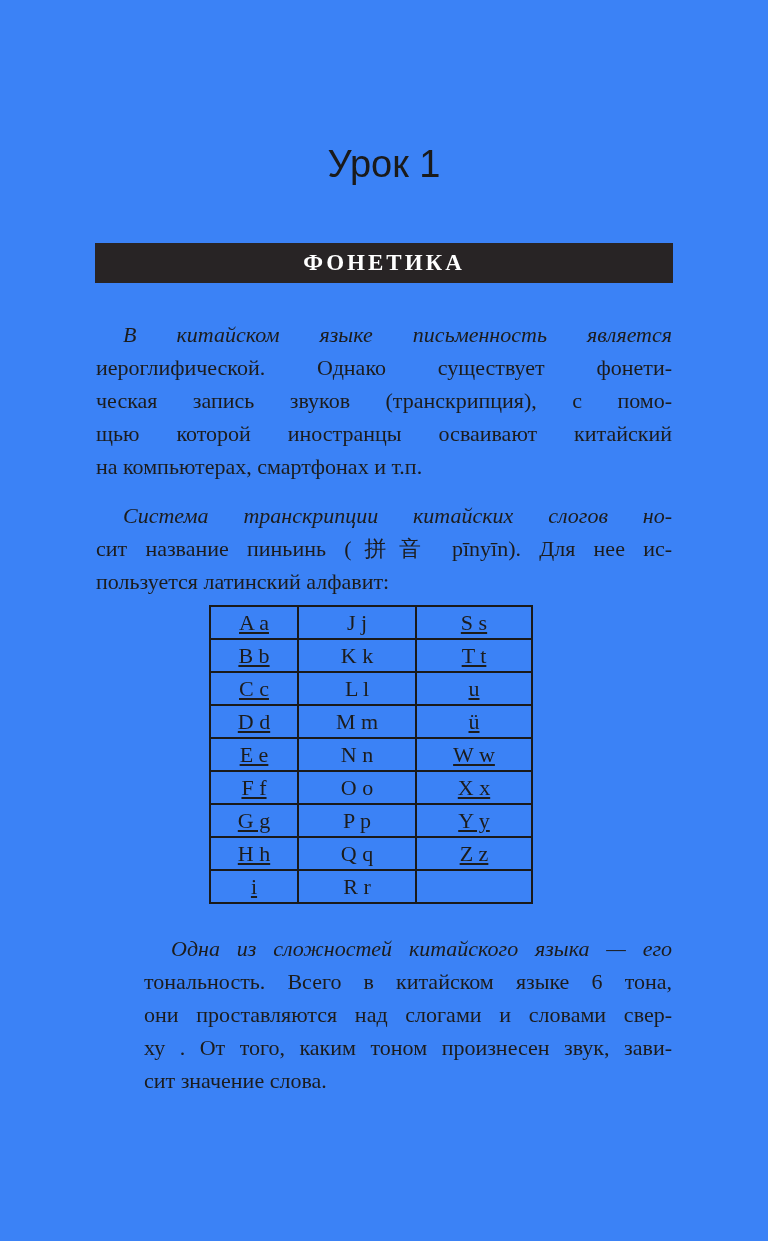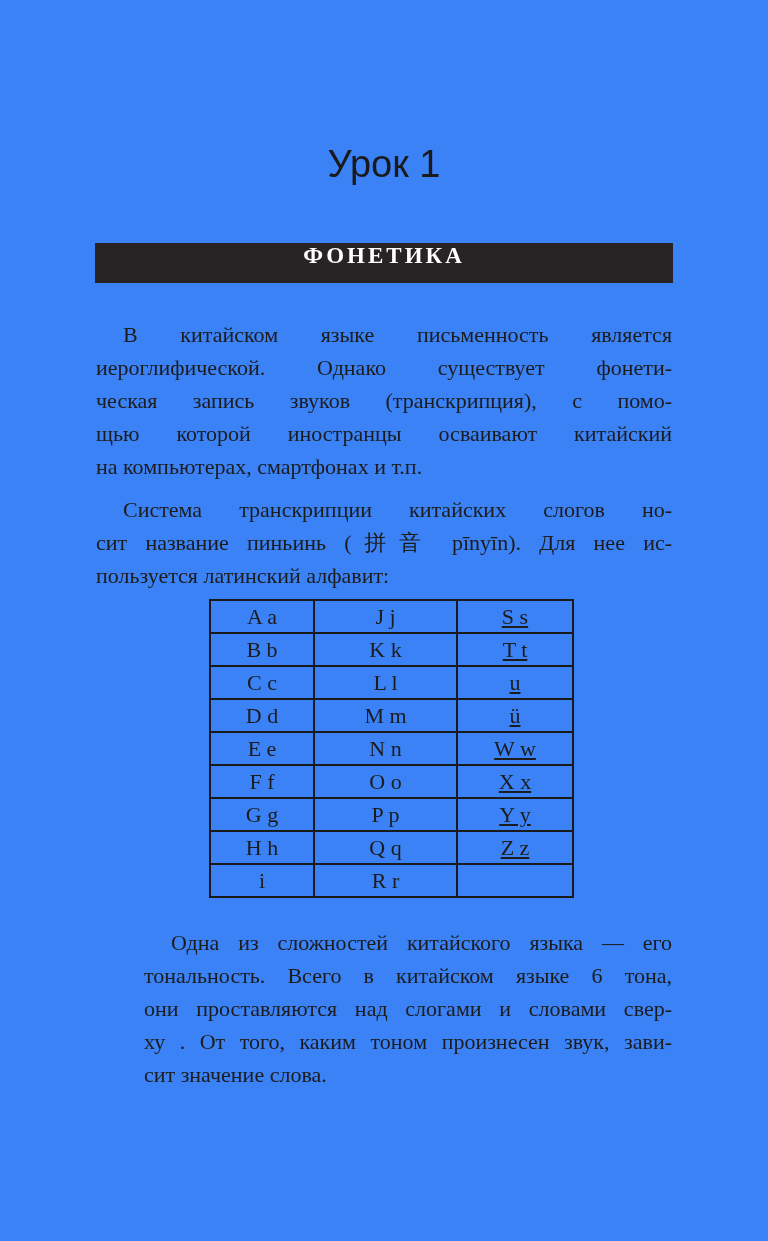--- a/index.html
+++ b/index.html
@@ -20,60 +20,61 @@
     font-weight: 300;
     font-size: 38px;
     line-height: 40px;
     color: #1a1a1a;
   }
   .banner {
     margin: 59px 95px 0 95px;
     height: 40px;
     background: #282425;
     display: flex;
+    align-items: center;
     justify-content: center;
   }
   .banner-label {
     color: #ffffff;
     font-family: "Liberation Serif", serif;
     font-weight: bold;
     font-size: 23px;
     letter-spacing: 3px;
   }
   .body-col {
     margin: 0 96px;
     width: 576px;
   }
-  .para { margin-top: 10px; }
+  .para { margin-top: 16px; }
   .para.first { margin-top: 35px; }
   .para.tones { margin-top: 28px; margin-left: 48px; }
   .line {
     font-size: 22px;
     line-height: 33px;
     text-align: justify;
     text-align-last: justify;
     white-space: normal;
   }
   .line.last { text-align-last: left; }
-  .line.indent { text-indent: 27px; }
+  .line.indent { text-indent: 27px; font-style: italic; }
   table.alphabet {
     border-collapse: collapse;
     margin: 7px 0 0 209px;
   }
   table.alphabet td {
     border: 2px solid #1a1a1a;
     height: 33px;
     text-align: center;
     vertical-align: middle;
     font-size: 22px;
     color: #1c1c1c;
     padding: 0;
   }
-  td.c1 { width: 104px; }
-  td.c2 { width: 143px; }
+  td.c1 { width: 88px; text-decoration: underline; }
+  td.c2 { width: 118px; }
   td.c3 { width: 116px; text-decoration: underline; }
 </style>
 </head>
 <body>
 
 <div class="page">
 
   <div class="title">Урок 1</div>
 
   <div class="banner">

